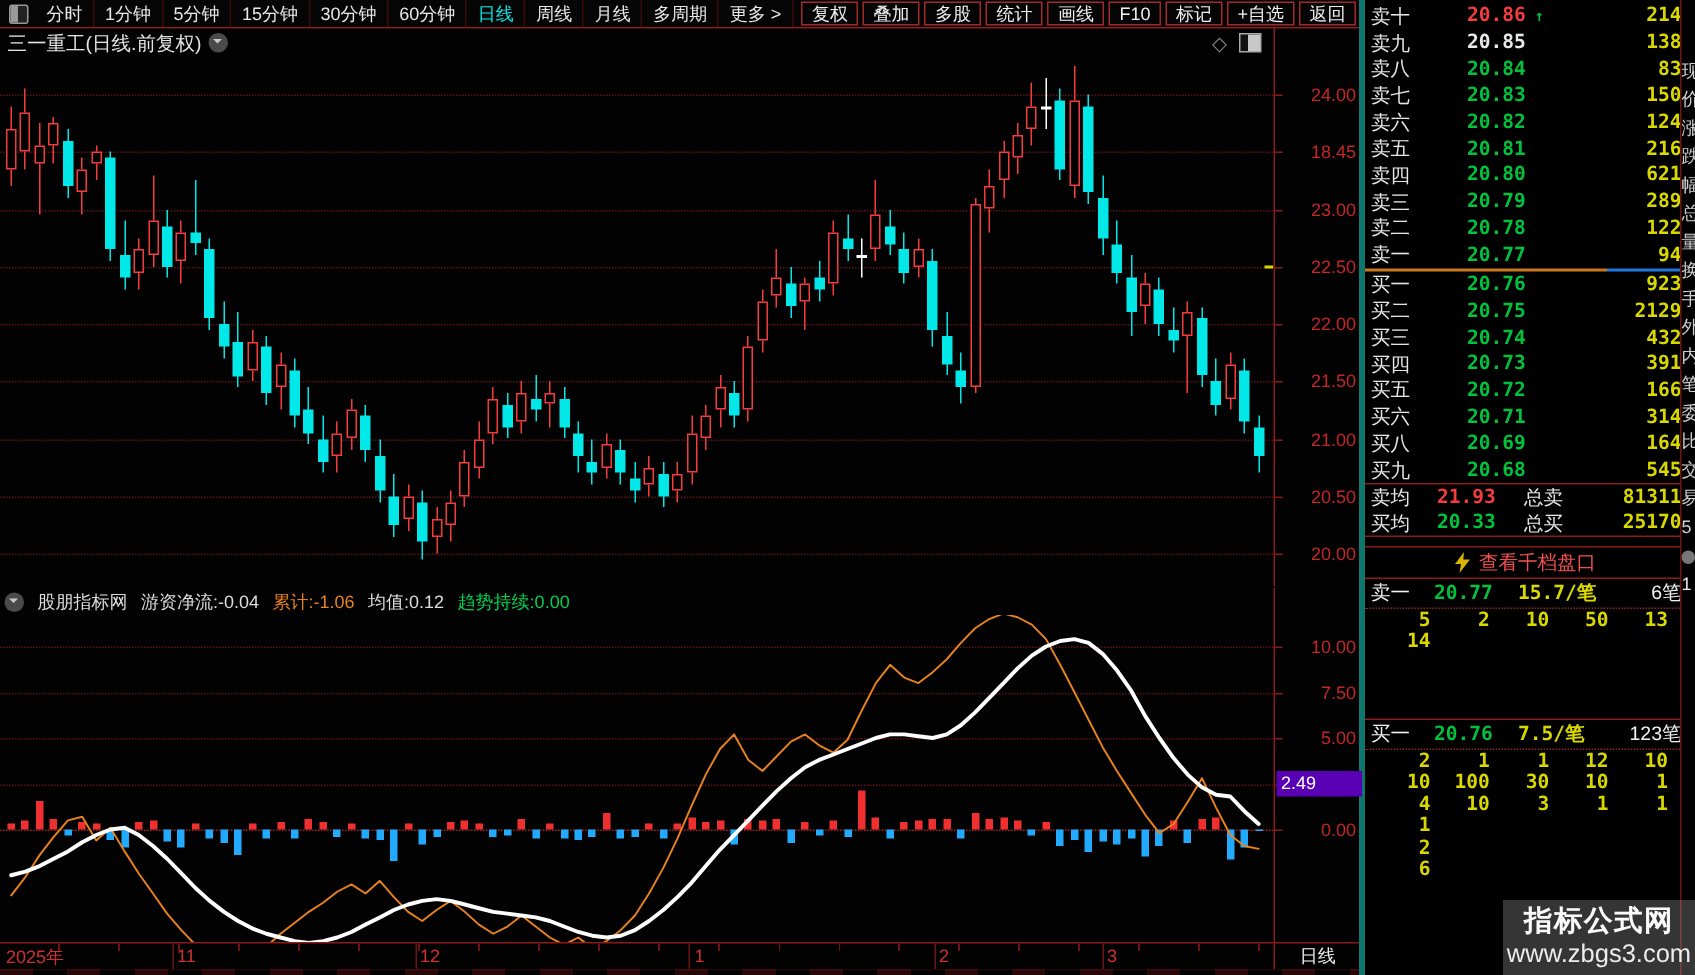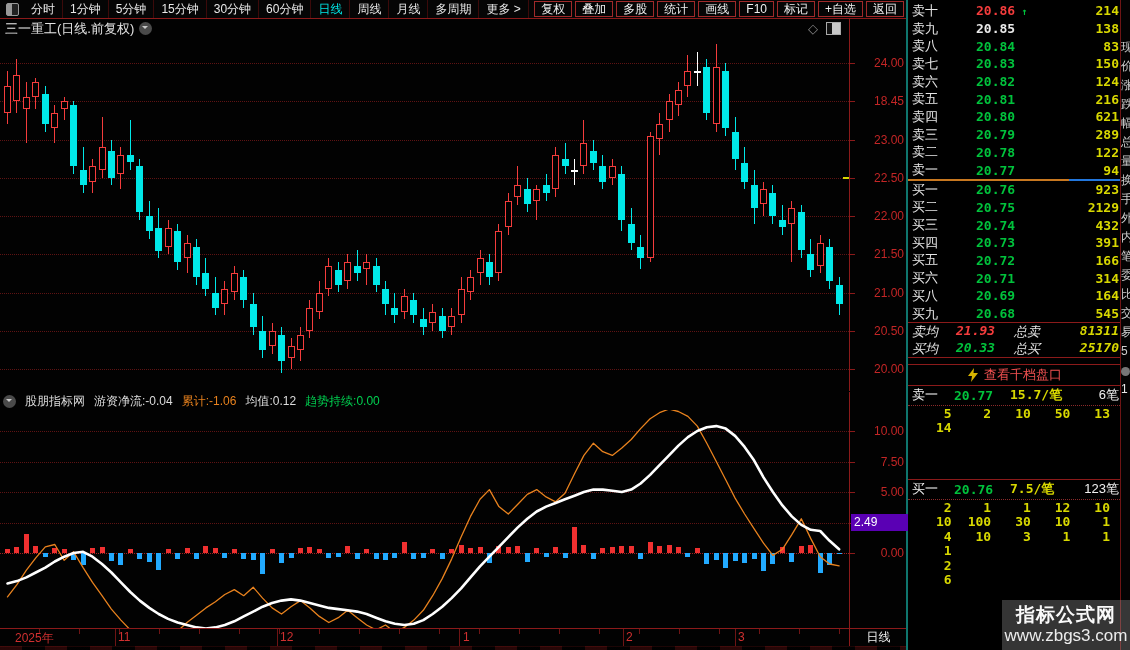--- a/index.html
+++ b/index.html
@@ -57,28 +57,28 @@
     background:repeating-linear-gradient(90deg,transparent 0 39px,#6e1414 39px 40px);}
   .tlab{position:absolute;top:1px;}
   .mtick{position:absolute;top:0;width:1px;height:17px;background:#6e1414;}
   #periodbox{position:absolute;left:849px;top:628px;width:57px;height:17px;border-top:1px solid #8b1a1a;
              border-bottom:1px solid #8b1a1a;border-left:1px solid #8b1a1a;color:#f0f0f0;
              font-size:12px;text-align:center;line-height:17px;}
   #bstrip{position:absolute;left:0;top:646px;width:906px;height:4px;
     background:repeating-linear-gradient(90deg,#300808 0 22px,#000 22px 45px);opacity:.8;}
   
   #rightpanel{position:absolute;left:906px;top:0;width:214px;height:650px;background:#000;
-              border-left:2px solid #0f766e;font-size:13px;}
+              border-left:4px solid #0f766e;font-size:13px;}
   .orow{display:flex;align-items:center;height:17.7px;padding:0 3px 0 4px;}
   .orow .lab{width:40px;color:#e6e6e6;}
   .orow .pr{flex:1;padding-left:24px;}
   .orow .vol{width:64px;text-align:right;color:#d8d800;}
   .sep{height:0;border-top:1px solid;margin:0;}
   #avgblock{border-top:1px solid #8b1a1a;border-bottom:1px solid #8b1a1a;}
-  .arow{display:flex;height:16.8px;padding:0 3px 0 4px;font-style:italic;}
+  .arow{display:flex;align-items:center;height:16.8px;padding:0 3px 0 4px;}
   .arow .lab{width:44px;color:#e6e6e6;}
   .arow .mid{width:58px;}
   .arow .lab2{width:42px;color:#e6e6e6;}
   .arow .vol{flex:1;text-align:right;color:#d8d800;}
   #qbar{height:20px;margin-top:6px;border-top:1px solid #8b1a1a;border-bottom:1px solid #8b1a1a;
         display:flex;align-items:center;justify-content:center;gap:6px;color:#f05050;font-size:13px;}
   .lvrow{display:flex;align-items:center;height:19px;padding:0 3px 0 4px;}
   .lvrow .lab{width:42px;color:#f0f0f0;}
   .lvrow .pr{width:56px;}
   .lvrow .per{width:64px;color:#d8d800;}
@@ -478,21 +478,21 @@
       <div class="badge" style="top: 121.5px;">2.49</div>
     </div>
 
   <div id="taxis">
       <div class="minor"></div>
       <div class="mtick" style="left: 115px;"></div>
       <div class="mtick" style="left: 277px;"></div>
       <div class="mtick" style="left: 459px;"></div>
       <div class="mtick" style="left: 623px;"></div>
       <div class="mtick" style="left: 735px;"></div>
-      <div class="tlab" style="left: 15px; text-align: center;">2025年</div>
+      <div class="tlab" style="left: 4px; text-align: center;">2025年</div>
       <div class="tlab" style="left: 118px;">11</div>
       <div class="tlab" style="left: 280px;">12</div>
       <div class="tlab" style="left: 463px;">1</div>
       <div class="tlab" style="left: 626px;">2</div>
       <div class="tlab" style="left: 738px;">3</div>
     </div>
   <div id="periodbox">日线</div>
   <div id="bstrip"></div>
 
   <div id="rightpanel">

